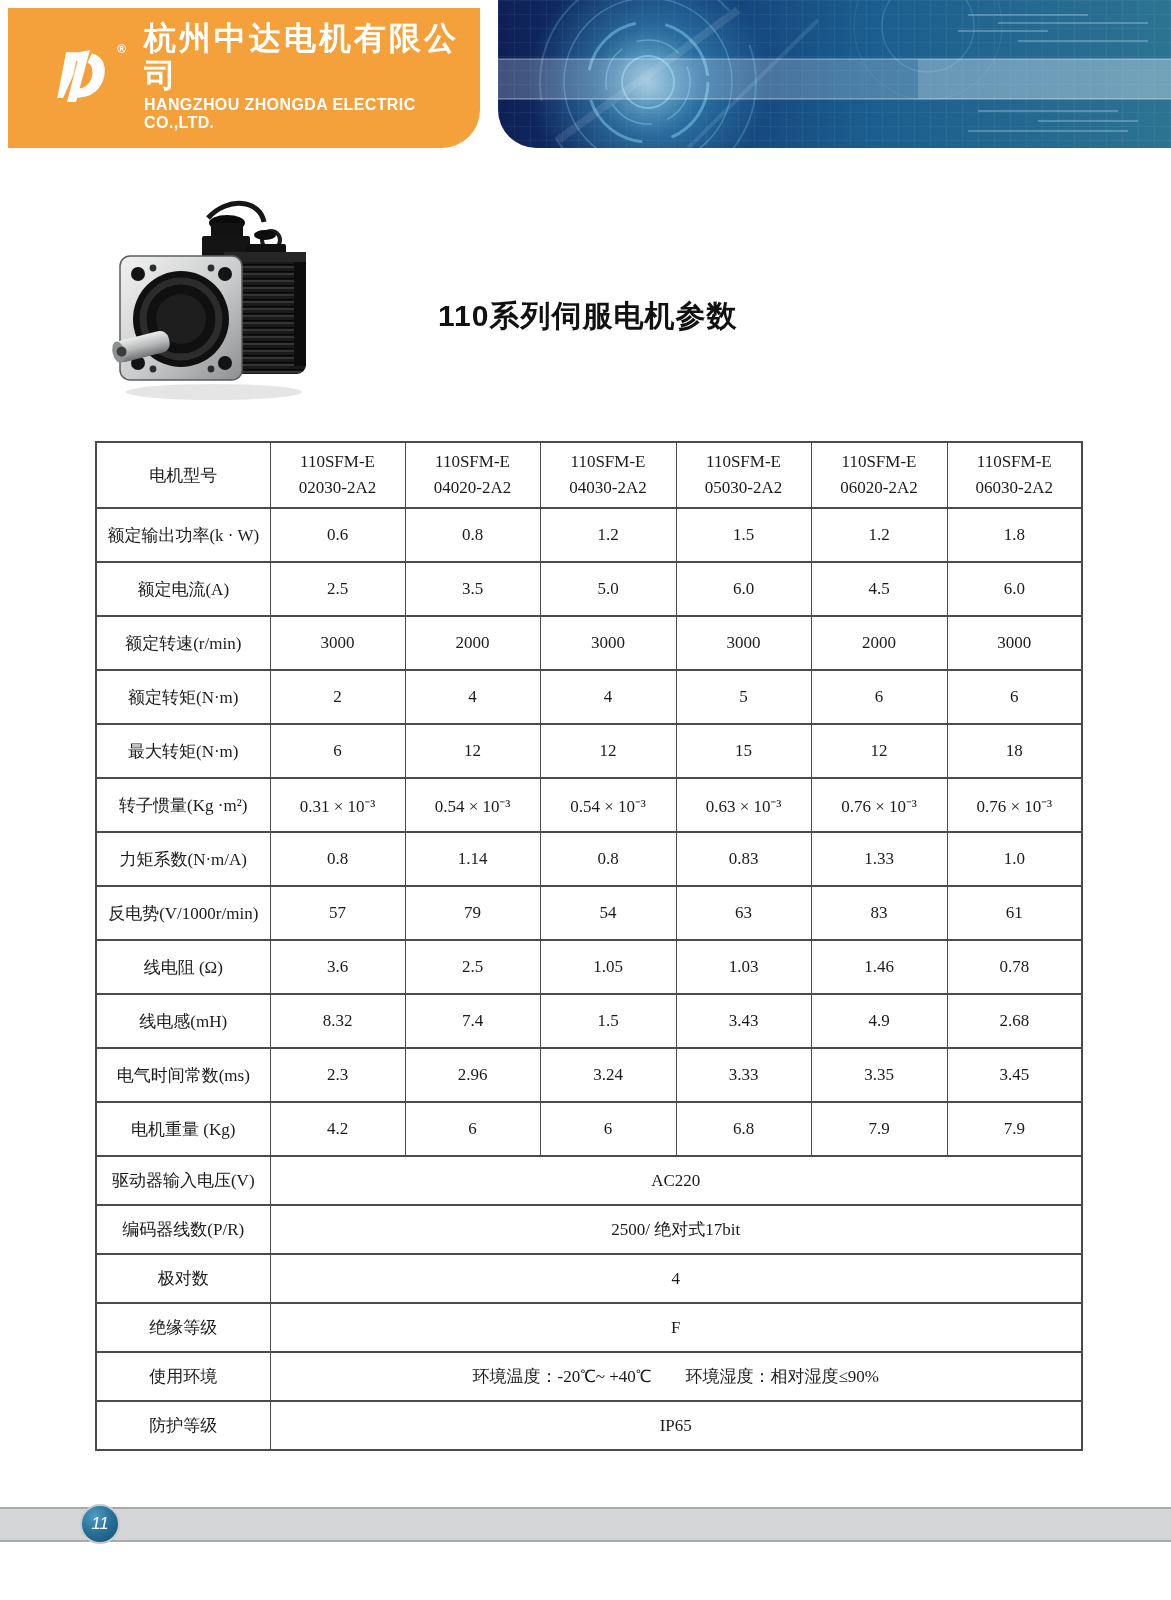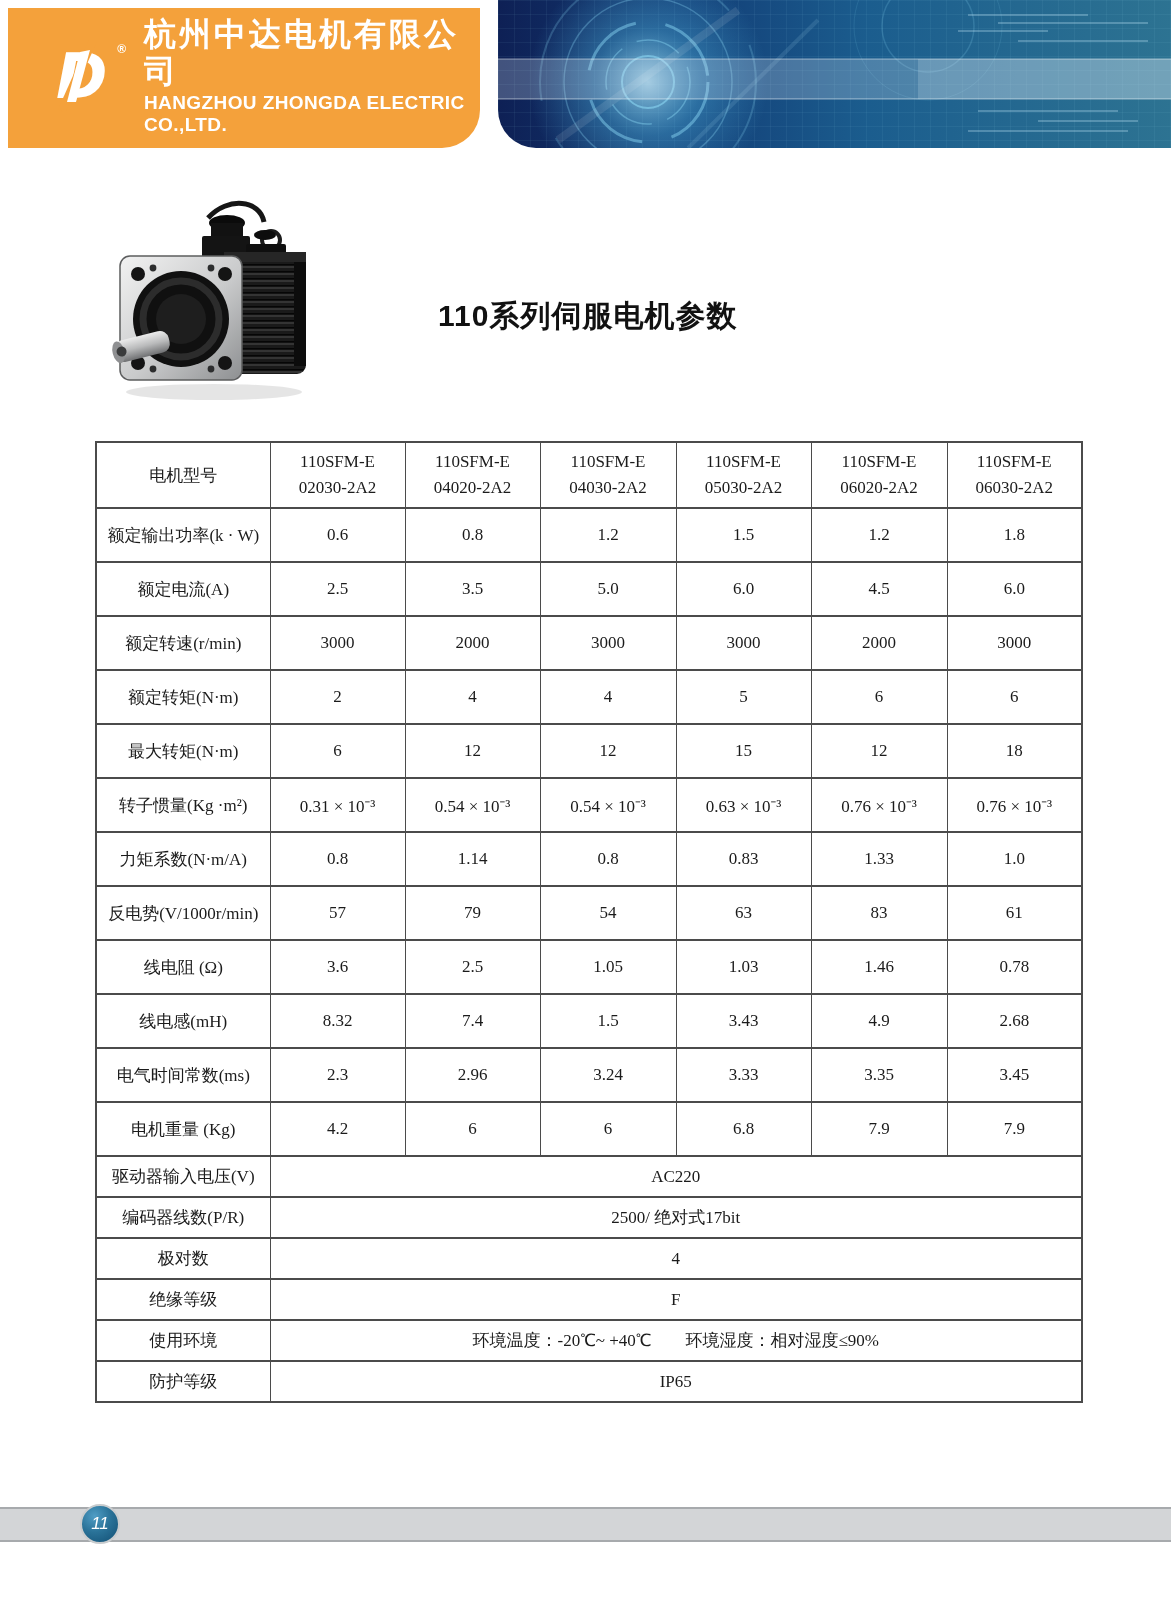--- a/index.html
+++ b/index.html
@@ -9,21 +9,21 @@
   
   .orange-banner {
     position:absolute; left:8px; top:8px; width:472px; height:140px;
     background:#F4A13B; border-radius:0 0 38px 0;
     display:flex; align-items:center; padding:10px 0 14px 42px;
   }
   .logo-wrap { position:relative; width:72px; height:72px; flex:0 0 auto; }
   .logo-reg { position:absolute; right:-4px; top:2px; color:#fff; font-size:12px; font-weight:bold; }
   .company-text { margin-left:22px; color:#fff; }
   .company-cn { font-size:32px; font-weight:bold; letter-spacing:3px; line-height:1.15; }
-  .company-en { font-size:19px; font-weight:bold; letter-spacing:0.4px; margin-top:2px; }
+  .company-en { font-size:16px; font-weight:bold; letter-spacing:0.4px; margin-top:2px; }
 
   .tech-banner {
     position:absolute; left:498px; top:0; width:673px; height:148px;
     border-radius:0 0 0 38px; overflow:hidden;
   }
   .tech-banner svg { display:block; }
 
   
   .motor-photo { position:absolute; left:108px; top:196px; width:212px; height:212px; }
   .doc-title {
@@ -37,21 +37,21 @@
     border:2px solid #4b4b4b; }
   table.spec th, table.spec td {
     border-left:1px solid #4b4b4b; border-right:1px solid #4b4b4b;
     border-top:2px solid #4b4b4b; border-bottom:2px solid #4b4b4b;
     text-align:center; vertical-align:middle;
     font-size:17px; color:#1b1b1b; font-weight:normal;
     padding:2px 4px;
   }
   tr.model-row th, tr.model-row td { height:66px; }
   tr.data-row th, tr.data-row td { height:54px; }
-  tr.span-row th, tr.span-row td { height:41px; }
+  tr.span-row th, tr.span-row td { height:49px; }
   .model-line { line-height:1.55; }
 
   
   .footer-bar {
     position:absolute; left:0; top:1507px; width:1171px; height:35px;
     background:#d3d5d7; border-top:2px solid #a7aaad; border-bottom:2px solid #a7aaad;
   }
   .page-badge {
     position:absolute; left:80px; top:1504px; width:40px; height:40px;
     border-radius:50%;

